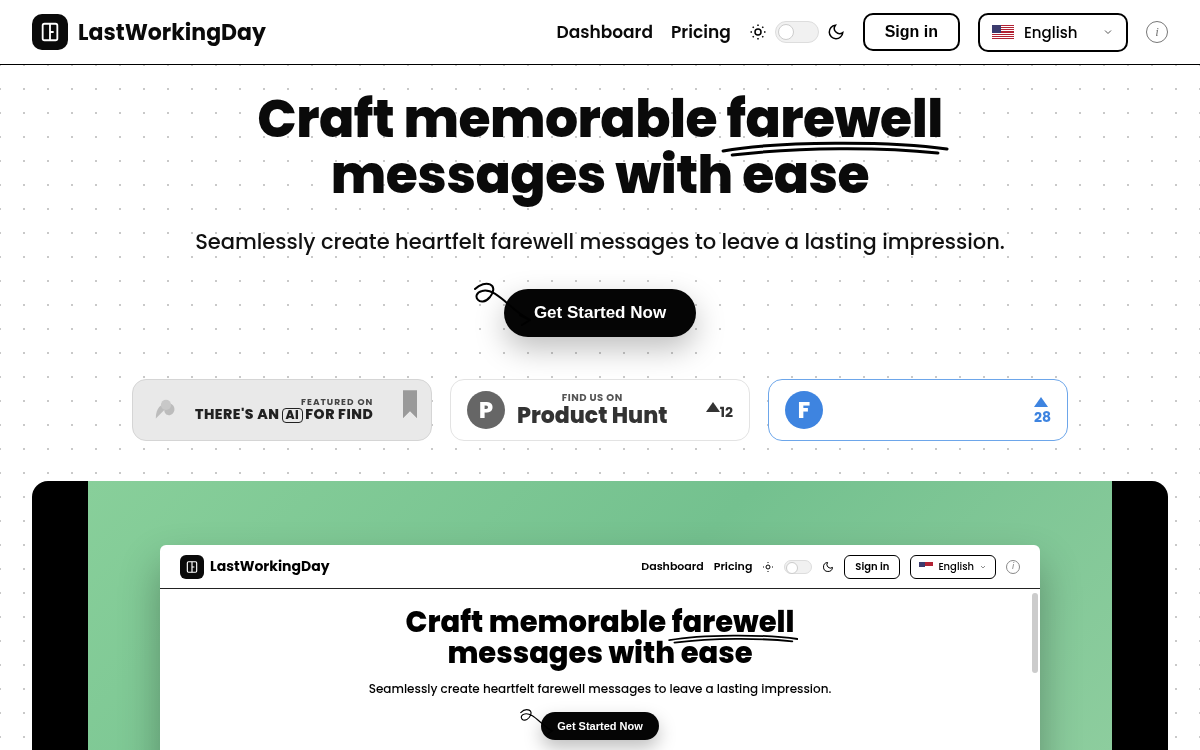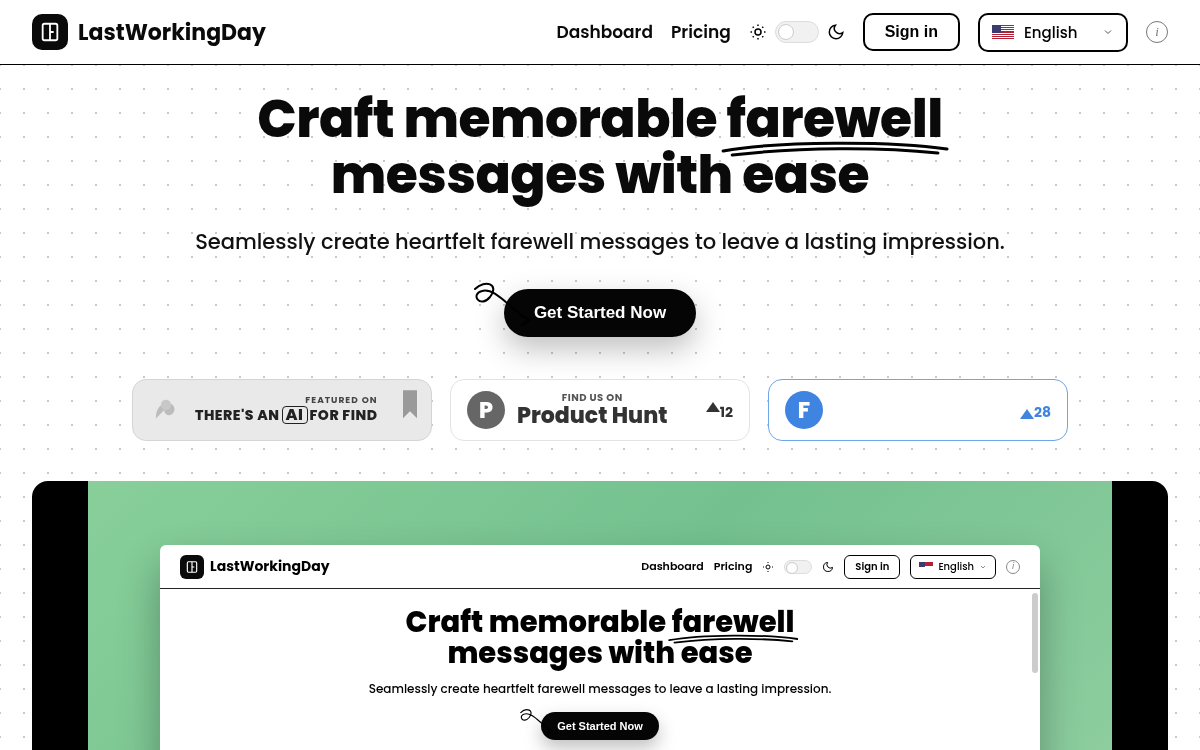--- a/index.html
+++ b/index.html
@@ -164,21 +164,21 @@
 .badge-taaft {
   width: 300px;
   background: #e9e9e9;
   border: 1px solid #d5d5d5;
   position: relative;
 }
 .taaft-arm { width: 34px; height: 34px; }
 .taaft-text { display: flex; flex-direction: column; line-height: 1.05; }
 .taaft-line1 { font-size: 9px; letter-spacing: 1px; font-weight: 700; color: #444; text-align: right; }
 .taaft-line2 { font-size: 14px; font-weight: 800; color: #222; letter-spacing: 0.5px; }
-.ai-box { display: inline-block; border: 1.5px solid #222; border-radius: 4px; padding: 0 3px; margin: 0 2px; font-size: 16px; }
+.ai-box { display: inline-block; border: 1.5px solid #222; border-radius: 4px; padding: 0 3px; margin: 0 2px; font-size: 12px; }
 .bookmark {
   position: absolute; right: 14px; top: 10px;
   width: 14px; height: 28px; background: #9a9a9a;
   clip-path: polygon(0 0, 100% 0, 100% 100%, 50% 75%, 0 100%);
 }
 .badge-ph {
   width: 300px;
   background: #fff;
   border: 1px solid #e3e3e3;
 }
@@ -189,21 +189,21 @@
 .ph-up { margin-left: auto; display: flex; line-height: 1; color: #333; }
 .ph-tri { width: 0; height: 0; border-left: 7px solid transparent; border-right: 7px solid transparent; border-bottom: 10px solid #333; }
 .ph-count { font-size: 14px; font-weight: 700; margin-top: 3px; }
 .badge-fz {
   width: 300px;
   background: #fff;
   border: 1.5px solid #6da6ea;
 }
 .fz-circle { width: 38px; height: 38px; border-radius: 50%; background: #3e84e0; color: #fff; font-weight: 800; font-size: 22px; display: flex; align-items: center; justify-content: center; }
 .fz-text { font-size: 20px; font-weight: 800; color: #3e84e0; }
-.fz-up { margin-left: auto; display: flex; flex-direction: row; align-items: flex-end; line-height: 1; color: #3e84e0; }
+.fz-up { margin-left: auto; display: flex; flex-direction: column; align-items: flex-start; line-height: 1; color: #3e84e0; }
 .fz-tri { width: 0; height: 0; border-left: 7px solid transparent; border-right: 7px solid transparent; border-bottom: 10px solid #3e84e0; }
 .fz-count { font-size: 14px; font-weight: 700; margin-top: 3px; }
 
 
 .preview {
   margin: 40px 32px 0;
   background: #000;
   border-radius: 16px;
   height: 320px;
   overflow: hidden;

